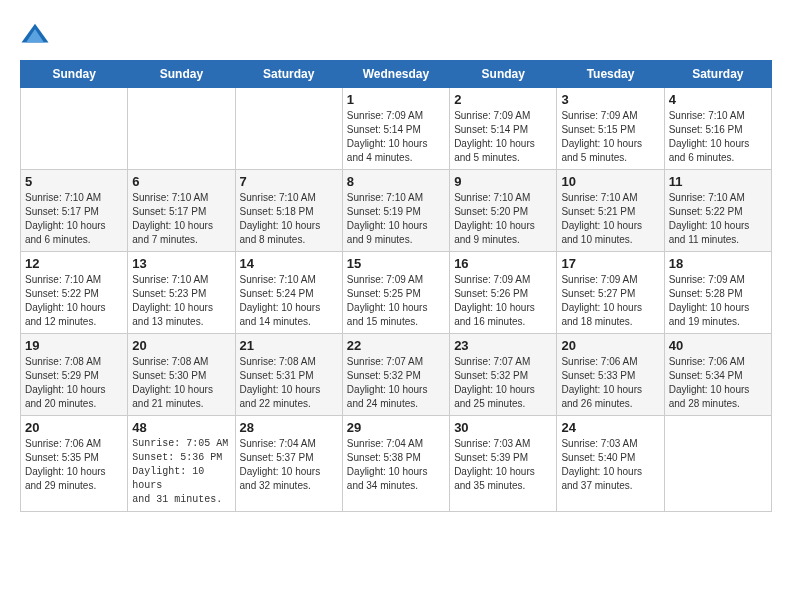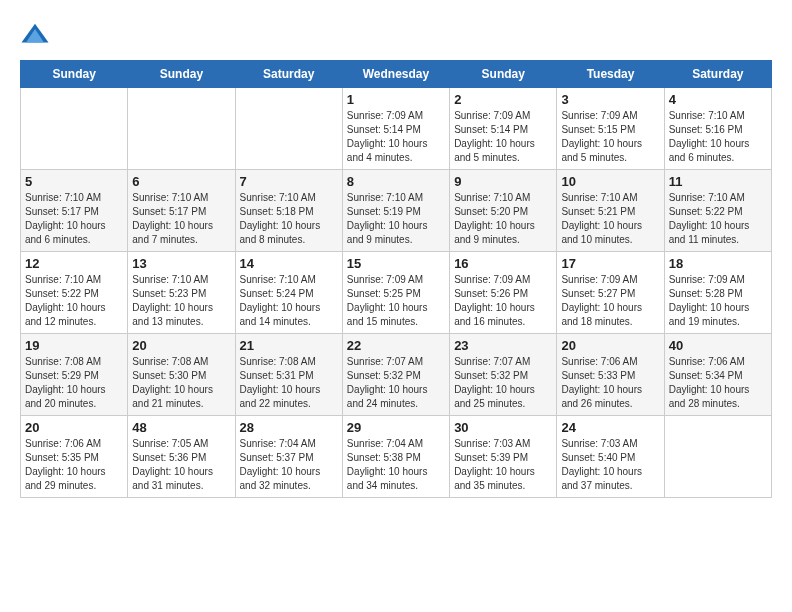--- a/index.html
+++ b/index.html
@@ -306,21 +306,21 @@
       <tr>
         <td>
           <div class="day-number">20</div>
           <div class="day-info" style="white-space: pre-line;">Sunrise: 7:06 AM
 Sunset: 5:35 PM
 Daylight: 10 hours
 and 29 minutes.</div>
         </td>
         <td>
           <div class="day-number">48</div>
-          <div class="day-info" style="white-space: pre-line;">Sunrise: 7:05 AM
+          <div class="day-info" style="white-space: pre-line; font-family: Liberation Mono, monospace;">Sunrise: 7:05 AM
 Sunset: 5:36 PM
 Daylight: 10 hours
 and 31 minutes.</div>
         </td>
         <td>
           <div class="day-number">28</div>
           <div class="day-info" style="white-space: pre-line;">Sunrise: 7:04 AM
 Sunset: 5:37 PM
 Daylight: 10 hours
 and 32 minutes.</div>

